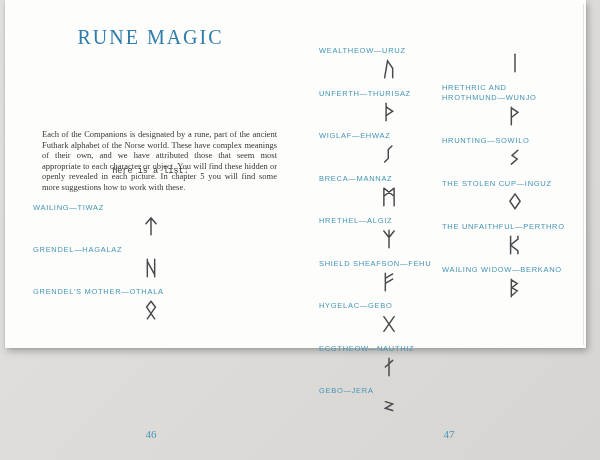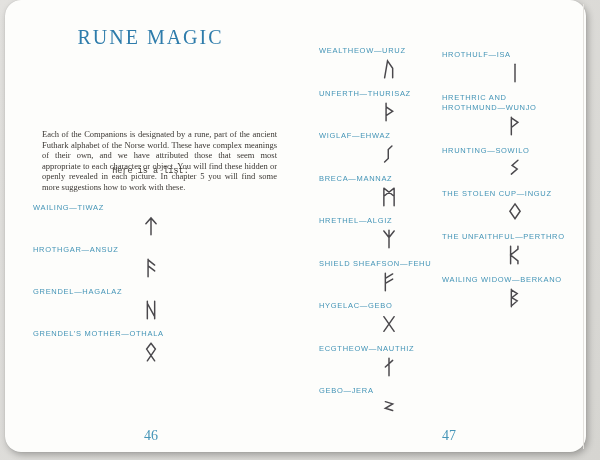--- a/index.html
+++ b/index.html
@@ -10,24 +10,23 @@
     --paper:#fdfdfb;
   }
   html,body{margin:0;padding:0;}
   body{
     width:600px;height:460px;overflow:hidden;
     background:#d8d7d3;
     font-family:"Liberation Sans", sans-serif;
   }
   .photo{position:relative;width:600px;height:460px;background:linear-gradient(135deg,#e3e2df 0%,#d6d5d1 100%);}
   .sheet{
-    position:absolute;left:5px;top:0;width:581px;height:452px;
+    position:absolute;left:5px;top:0;width:581px;height:348px;
     background:var(--paper);
     box-shadow:2px 3px 7px rgba(0,0,0,.28), 0 0 1px rgba(0,0,0,.2);
-    border-radius:16px;
   }
   .sheet:after{ 
     content:"";position:absolute;right:2px;top:4px;bottom:3px;width:1px;background:#e4e2de;
   }
   
   .left-page{position:absolute;left:28px;top:0;width:235px;height:100%;}
   .book-title{
     position:absolute;top:26px;left:0;width:100%;text-align:center;
     font-family:"Liberation Serif", serif;
     font-size:20px;letter-spacing:2px;color:var(--title-blue);
@@ -50,47 +49,41 @@
   .entries-left  .entry{margin-bottom:8px;}
   .entries-col1  .entry{margin-bottom:8.5px;}
   .entries-col2  .entry{margin-bottom:9px;}
   .entry-label{
     font-size:7.5px;letter-spacing:.7px;line-height:10px;
     color:var(--teal);white-space:pre-line;
   }
   .rune{display:block;margin:2px auto 0;height:22px;width:18px;}
   
   .pagenum{
-    position:absolute;top:428px;font-size:14px;color:var(--teal);
+    position:absolute;top:428px;font-size:11px;color:var(--teal);
     font-family:"Liberation Serif", serif;text-align:center;width:60px;
   }
   .pagenum-left{left:88px;}
   .pagenum-right{left:414px;}
 </style>
 </head>
 <body>
 
 <div class="photo">
   <div class="sheet">
 
     <div class="left-page">
       <div class="book-title">RUNE MAGIC</div>
       <p class="body-par">Each of the Companions is designated by a rune, part of the ancient Futhark alphabet of the Norse world. These have complex meanings of their own, and we have attributed those that seem most appropriate to each character or object. You will find these hidden or openly revealed in each picture. In chapter 5 you will find some more suggestions how to work with these.</p>
       <div class="list-intro">Here is a list:</div>
       <div class="entries entries-left" id="entries-left">
           <div class="entry">
             <div class="entry-label">WAILING—TIWAZ</div>
             <svg viewBox="0 0 24 30" class="rune">
               <path d="M12 4 V27 M5 12 L12 4 L19 12" fill="none" stroke="var(--rune)" stroke-width="2" stroke-linecap="round" stroke-linejoin="miter"></path>
-            </svg>
-          </div>
-          <div class="entry">
-            <div class="entry-label">HROTHGAR—ANSUZ</div>
-            <svg viewBox="0 0 24 30" class="rune">
-              <path d="M8 3 V27 M8 4 L17 11 M8 12 L17 19" fill="none" stroke="var(--rune)" stroke-width="2" stroke-linecap="round" stroke-linejoin="miter"></path>
             </svg>
           </div>
           <div class="entry">
             <div class="entry-label">GRENDEL—HAGALAZ</div>
             <svg viewBox="0 0 24 30" class="rune">
               <path d="M7 3 V27 M17 3 V27 M7 6 L17 24" fill="none" stroke="var(--rune)" stroke-width="2" stroke-linecap="round" stroke-linejoin="miter"></path>
             </svg>
           </div>
           <div class="entry">
             <div class="entry-label">GRENDEL’S MOTHER—OTHALA</div>
@@ -154,21 +147,20 @@
           </div>
           <div class="entry">
             <div class="entry-label">GEBO—JERA</div>
             <svg viewBox="0 0 24 30" class="rune">
               <path d="M7 5 L17 8 L7 14 L17 17" fill="none" stroke="var(--rune)" stroke-width="2" stroke-linecap="round" stroke-linejoin="miter"></path>
             </svg>
           </div>
         </div>
       <div class="entries entries-col2" id="entries-col2">
           <div class="entry">
-            <div class="entry-label">HROTHULF—ISA</div>
             <svg viewBox="0 0 24 30" class="rune">
               <path d="M12 3 V27" fill="none" stroke="var(--rune)" stroke-width="2" stroke-linecap="round" stroke-linejoin="miter"></path>
             </svg>
           </div>
           <div class="entry">
             <div class="entry-label">HRETHRIC AND
 HROTHMUND—WUNJO</div>
             <svg viewBox="0 0 24 30" class="rune">
               <path d="M7 3 V27 M7 4 L16 10 L7 17" fill="none" stroke="var(--rune)" stroke-width="2" stroke-linecap="round" stroke-linejoin="miter"></path>
             </svg>

